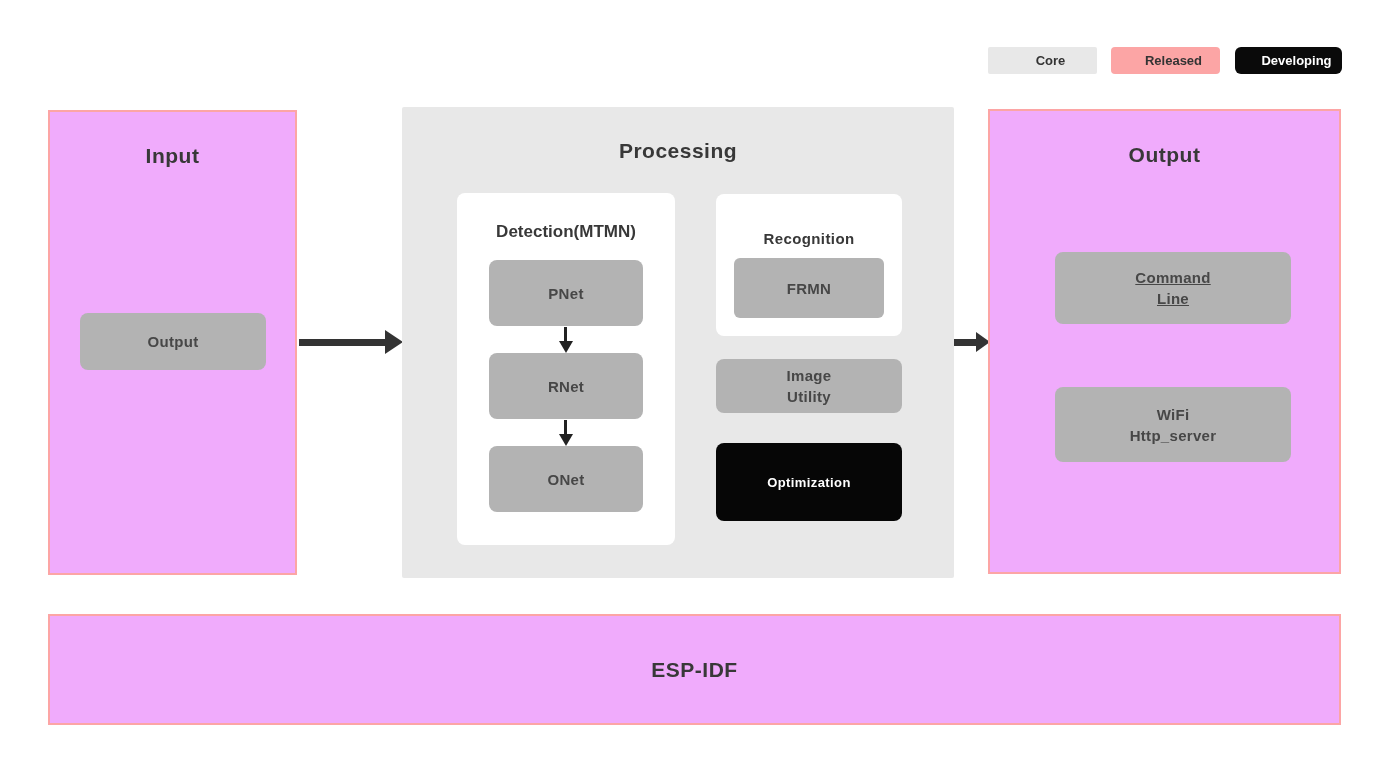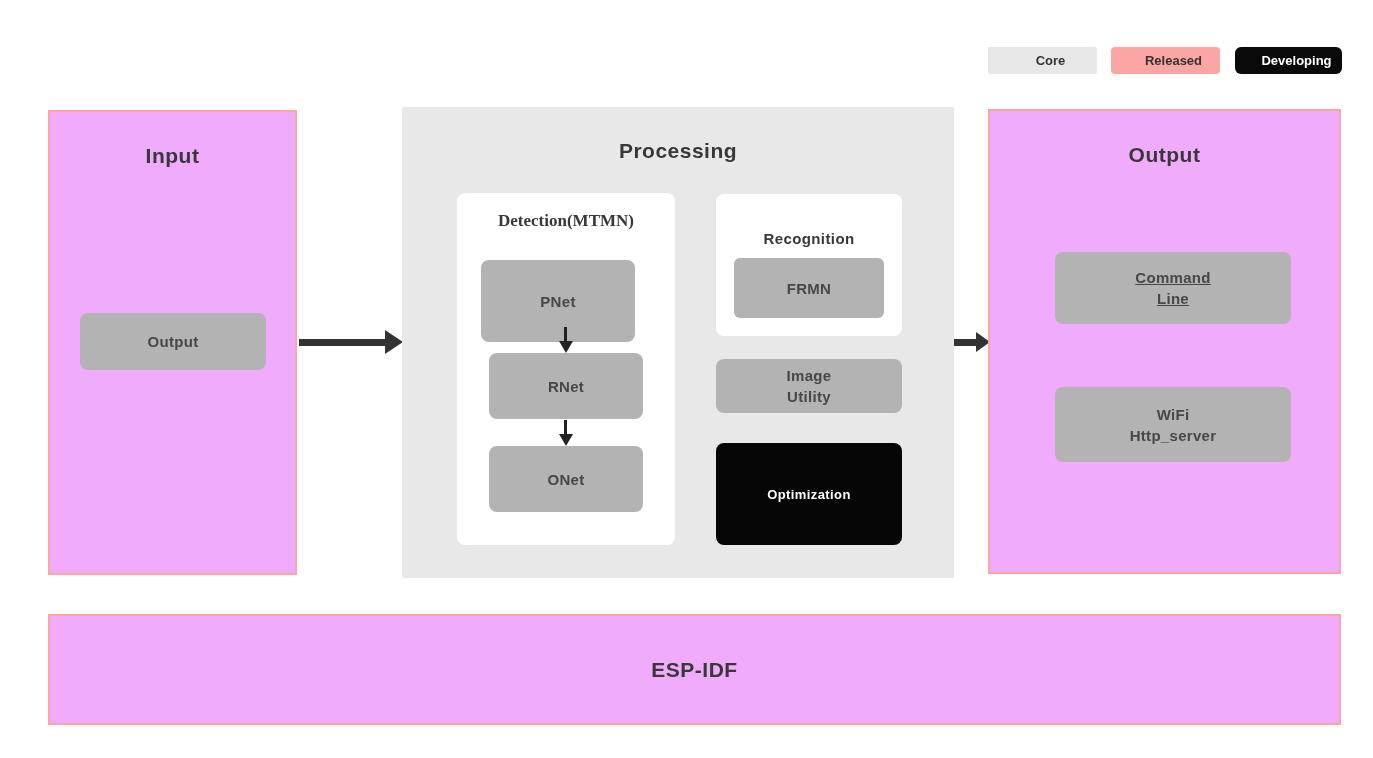--- a/index.html
+++ b/index.html
@@ -67,50 +67,50 @@
     border-radius: 8px;
   }
   .detection   { left: 55px;  top: 86px; width: 218px; height: 352px; }
   .recognition { left: 314px; top: 87px; width: 186px; height: 142px; }
 
   .subpanel-title {
     text-align: center;
     font-weight: bold;
     color: #383838;
   }
-  .detection .subpanel-title   { margin-top: 18px; font-size: 17px; font-family: Liberation Serif, serif; }
+  .detection .subpanel-title   { margin-top: 29px; font-size: 17px; }
   .recognition .subpanel-title { margin-top: 36px; font-size: 15px; letter-spacing: 0.4px; }
 
   
   .node {
     position: absolute;
     background: #b3b3b3;
     border-radius: 8px;
     color: #474747;
     font-weight: bold;
     font-size: 15px;
     display: flex;
     flex-direction: column;
     align-items: center;
     justify-content: center;
     text-align: center;
     line-height: 21px;
     letter-spacing: 0.3px;
   }
   .camera-node { left: 30px;  top: 201px; width: 186px; height: 57px; }
 
-  .pnet { left: 24px; top: 67px;  width: 154px; height: 82px; }
+  .pnet { left: 32px; top: 67px;  width: 154px; height: 66px; }
   .rnet { left: 32px; top: 160px; width: 154px; height: 66px; }
   .onet { left: 32px; top: 253px; width: 154px; height: 66px; }
 
   .frmn { left: 18px; top: 64px; width: 150px; height: 60px; border-radius: 6px; }
 
   .image-utility { left: 314px; top: 252px; width: 186px; height: 54px; font-size: 15px; line-height: 21px; }
   .optimization  {
-    left: 314px; top: 336px; width: 186px; height: 102px;
+    left: 314px; top: 336px; width: 186px; height: 78px;
     background: #060606; color: #ffffff; font-size: 13px; letter-spacing: 0.4px;
   }
 
   .command-line-node { left: 65px; top: 141px; width: 236px; height: 72px; text-decoration: underline; }
   .wifi-node         { left: 65px; top: 276px; width: 236px; height: 75px; }
 
   
   .arrow-h { position: absolute; }
   .arrow-h .line { position: absolute; background: #333333; height: 7px; }
   .arrow-h .head {

